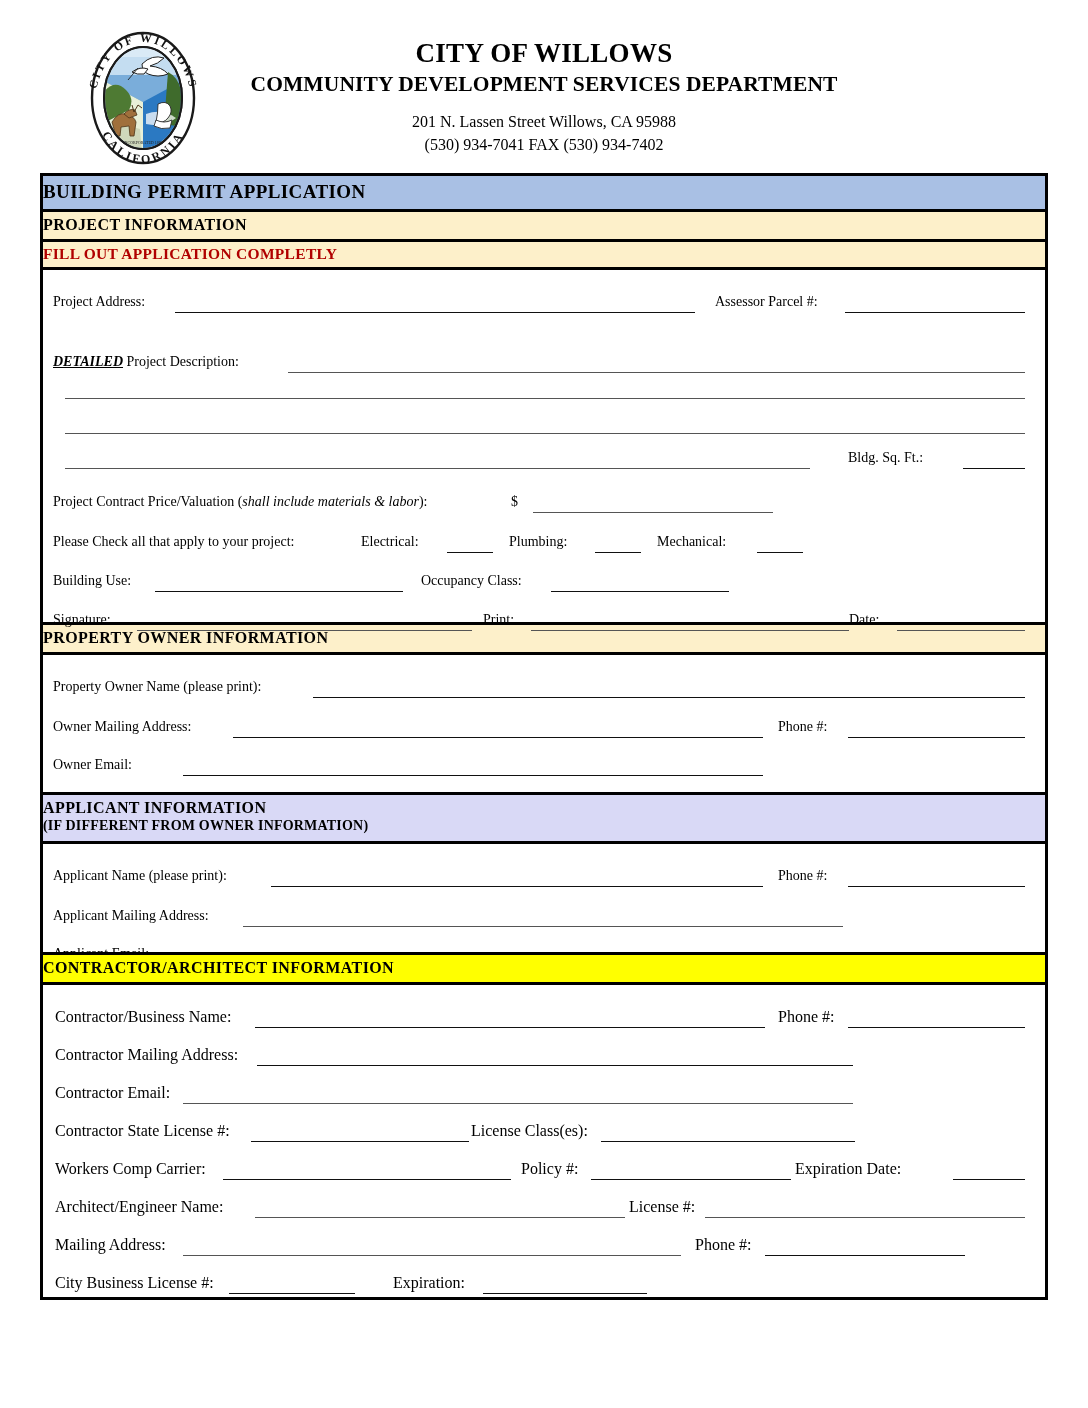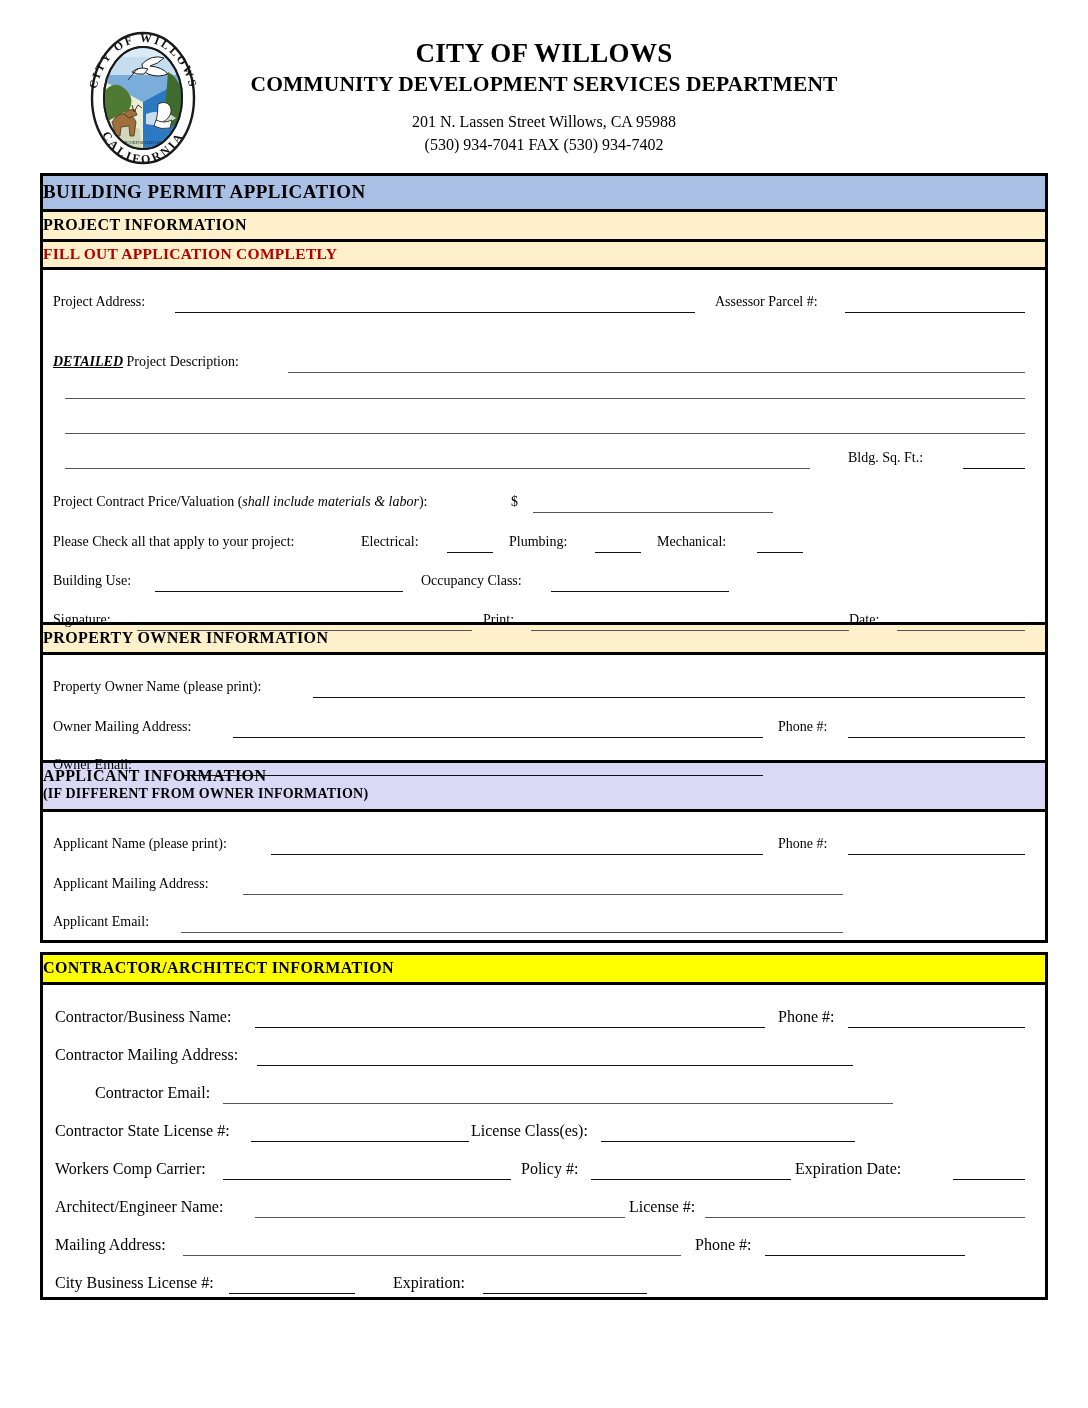--- a/index.html
+++ b/index.html
@@ -289,21 +289,21 @@
       <span class="lbl" style="left:440px;">Print:</span>
       <span class="ln grey" style="left:488px; width:318px; top:20px;"></span>
       <span class="lbl" style="left:806px;">Date:</span>
       <span class="ln grey" style="left:854px; width:128px; top:20px;"></span>
     </div>
 
   </div>
 
   <div class="band band-section-cream">PROPERTY OWNER INFORMATION</div>
 
-  <div class="band fields" style="height:108px;">
+  <div class="band fields" style="height:140px;">
     <div class="row" style="top:22px;">
       <span class="lbl" style="left:10px;">Property Owner Name (please print):</span>
       <span class="ln thin" style="left:270px; width:712px; top:20px;"></span>
     </div>
     <div class="row" style="top:62px;">
       <span class="lbl" style="left:10px;">Owner Mailing Address:</span>
       <span class="ln" style="left:190px; width:530px; top:20px;"></span>
       <span class="lbl" style="left:735px;">Phone #:</span>
       <span class="ln" style="left:805px; width:177px; top:20px;"></span>
     </div>
@@ -348,21 +348,21 @@
       <span class="ln" style="left:212px; width:510px; top:20px;"></span>
       <span class="lbl small" style="left:735px;">Phone #:</span>
       <span class="ln" style="left:805px; width:177px; top:20px;"></span>
     </div>
 
     <div class="row" style="top:60px;">
       <span class="lbl small" style="left:12px;">Contractor Mailing Address:</span>
       <span class="ln" style="left:214px; width:596px; top:20px;"></span>
     </div>
 
-    <div class="row" style="top:98px;margin-left:40px;">
+    <div class="row" style="top:98px;">
       <span class="lbl small" style="left:12px;">Contractor Email:</span>
       <span class="ln grey" style="left:140px; width:670px; top:20px;"></span>
     </div>
 
     <div class="row" style="top:136px;">
       <span class="lbl small" style="left:12px;">Contractor State License #:</span>
       <span class="ln" style="left:208px; width:218px; top:20px;"></span>
       <span class="lbl small" style="left:428px;">License Class(es):</span>
       <span class="ln" style="left:558px; width:254px; top:20px;"></span>
     </div>

